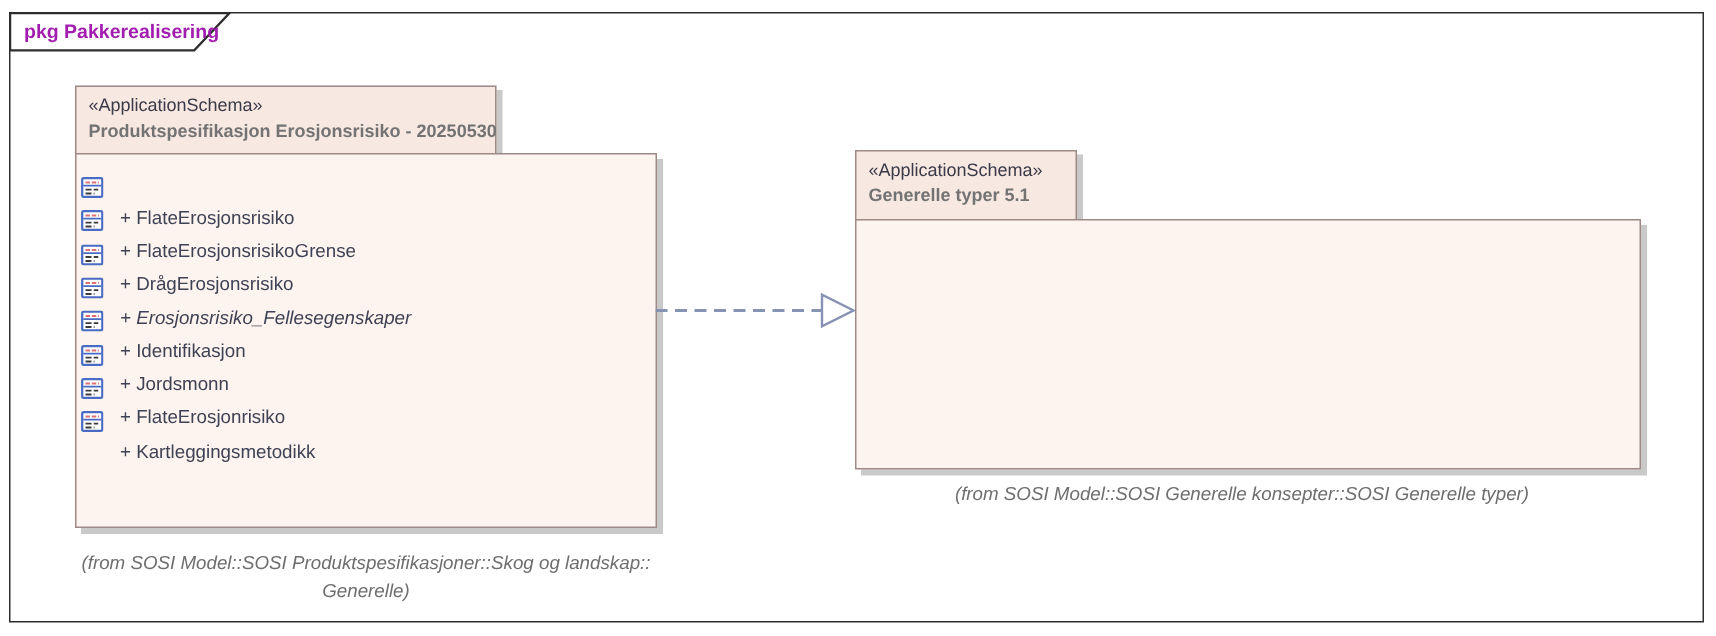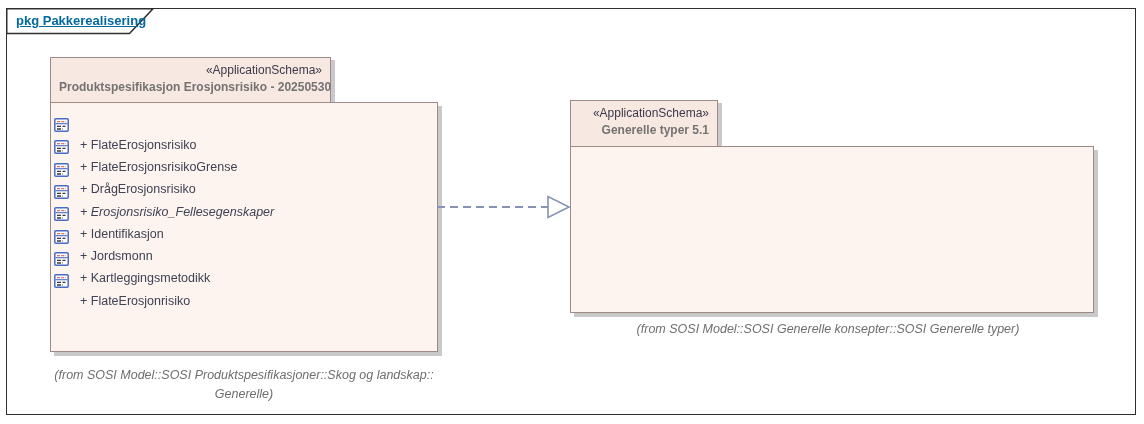--- a/index.html
+++ b/index.html
@@ -7,27 +7,27 @@
   body { position: relative; font-family: "Liberation Sans", sans-serif; }
 
   
   .frame {
     position: absolute; left: 6px; top: 8px; width: 1130px; height: 407px;
     border: 1.5px solid #2e2e2e; background: #ffffff;
   }
   .frame-tab-svg { position: absolute; left: 6px; top: 8px; }
   .frame-label {
     position: absolute; left: 16px; top: 13px;
-    font-size: 13px; font-weight: bold; color: #0369a1; white-space: nowrap; text-decoration: underline;
+    font-size: 13px; font-weight: bold; color: #a21caf; white-space: nowrap;
   }
 
   
   .pkg-tab {
     position: absolute; background: #f8e8e2; border: 1.4px solid #9d8a87;
-    box-shadow: 4px 3px 0 0 #c9c9c9; padding: 5px 8px 5px 8px; text-align: right;
+    box-shadow: 4px 3px 0 0 #c9c9c9; padding: 5px 8px 5px 8px;
   }
   .pkg-body {
     position: absolute; background: #fdf3ef; border: 1.4px solid #9d8a87;
     box-shadow: 4px 4px 0 0 #c9c9c9;
   }
   .tab-left  { left: 50px;  top: 57px;  width: 281px; height: 46px; }
   .body-left { left: 50px;  top: 102px; width: 388px; height: 250px; }
   .tab-right  { left: 570px; top: 100px; width: 148px; height: 47px; }
   .body-right { left: 570px; top: 146px; width: 524px; height: 167px; }
 
@@ -139,32 +139,32 @@
 
 
     <div class="item-row">
       <svg class="item-icon" width="15" height="14" viewBox="0 0 15 14">
           <rect x="0.8" y="0.8" width="13.4" height="12.4" rx="1" fill="#ffffff" stroke="#4a6bc4" stroke-width="1.5"></rect>
           <line x1="3" y1="3.6" x2="12" y2="3.6" stroke="#e07070" stroke-width="1.3" stroke-dasharray="3 1.2"></line>
           <line x1="1.5" y1="5.7" x2="13.5" y2="5.7" stroke="#4a6bc4" stroke-width="1.1"></line>
           <line x1="3" y1="8.4" x2="11.5" y2="8.4" stroke="#3a3a3a" stroke-width="1.3" stroke-dasharray="4 1.5"></line>
           <line x1="3" y1="11" x2="9" y2="11" stroke="#3a3a3a" stroke-width="1.3" stroke-dasharray="4 1.5"></line>
         </svg>
-      <span class="item-label">+ Kartleggingsmetodikk</span>
+      <span class="item-label">+ FlateErosjonrisiko</span>
     </div>
 
     <div class="item-row">
       <svg class="item-icon" width="15" height="14" viewBox="0 0 15 14">
           <rect x="0.8" y="0.8" width="13.4" height="12.4" rx="1" fill="#ffffff" stroke="#4a6bc4" stroke-width="1.5"></rect>
           <line x1="3" y1="3.6" x2="12" y2="3.6" stroke="#e07070" stroke-width="1.3" stroke-dasharray="3 1.2"></line>
           <line x1="1.5" y1="5.7" x2="13.5" y2="5.7" stroke="#4a6bc4" stroke-width="1.1"></line>
           <line x1="3" y1="8.4" x2="11.5" y2="8.4" stroke="#3a3a3a" stroke-width="1.3" stroke-dasharray="4 1.5"></line>
           <line x1="3" y1="11" x2="9" y2="11" stroke="#3a3a3a" stroke-width="1.3" stroke-dasharray="4 1.5"></line>
         </svg>
-      <span class="item-label">+ FlateErosjonrisiko</span>
+      <span class="item-label">+ Kartleggingsmetodikk</span>
     </div>
 
   </div>
 </div>
 
 <svg class="connector-svg" width="135" height="30">
   <line x1="0" y1="15" x2="111" y2="15" stroke="#8793b4" stroke-width="2" stroke-dasharray="8 5"></line>
   <polygon points="111,4.5 111,25.5 132,15" fill="#ffffff" stroke="#8793b4" stroke-width="1.6"></polygon>
 </svg>
 

